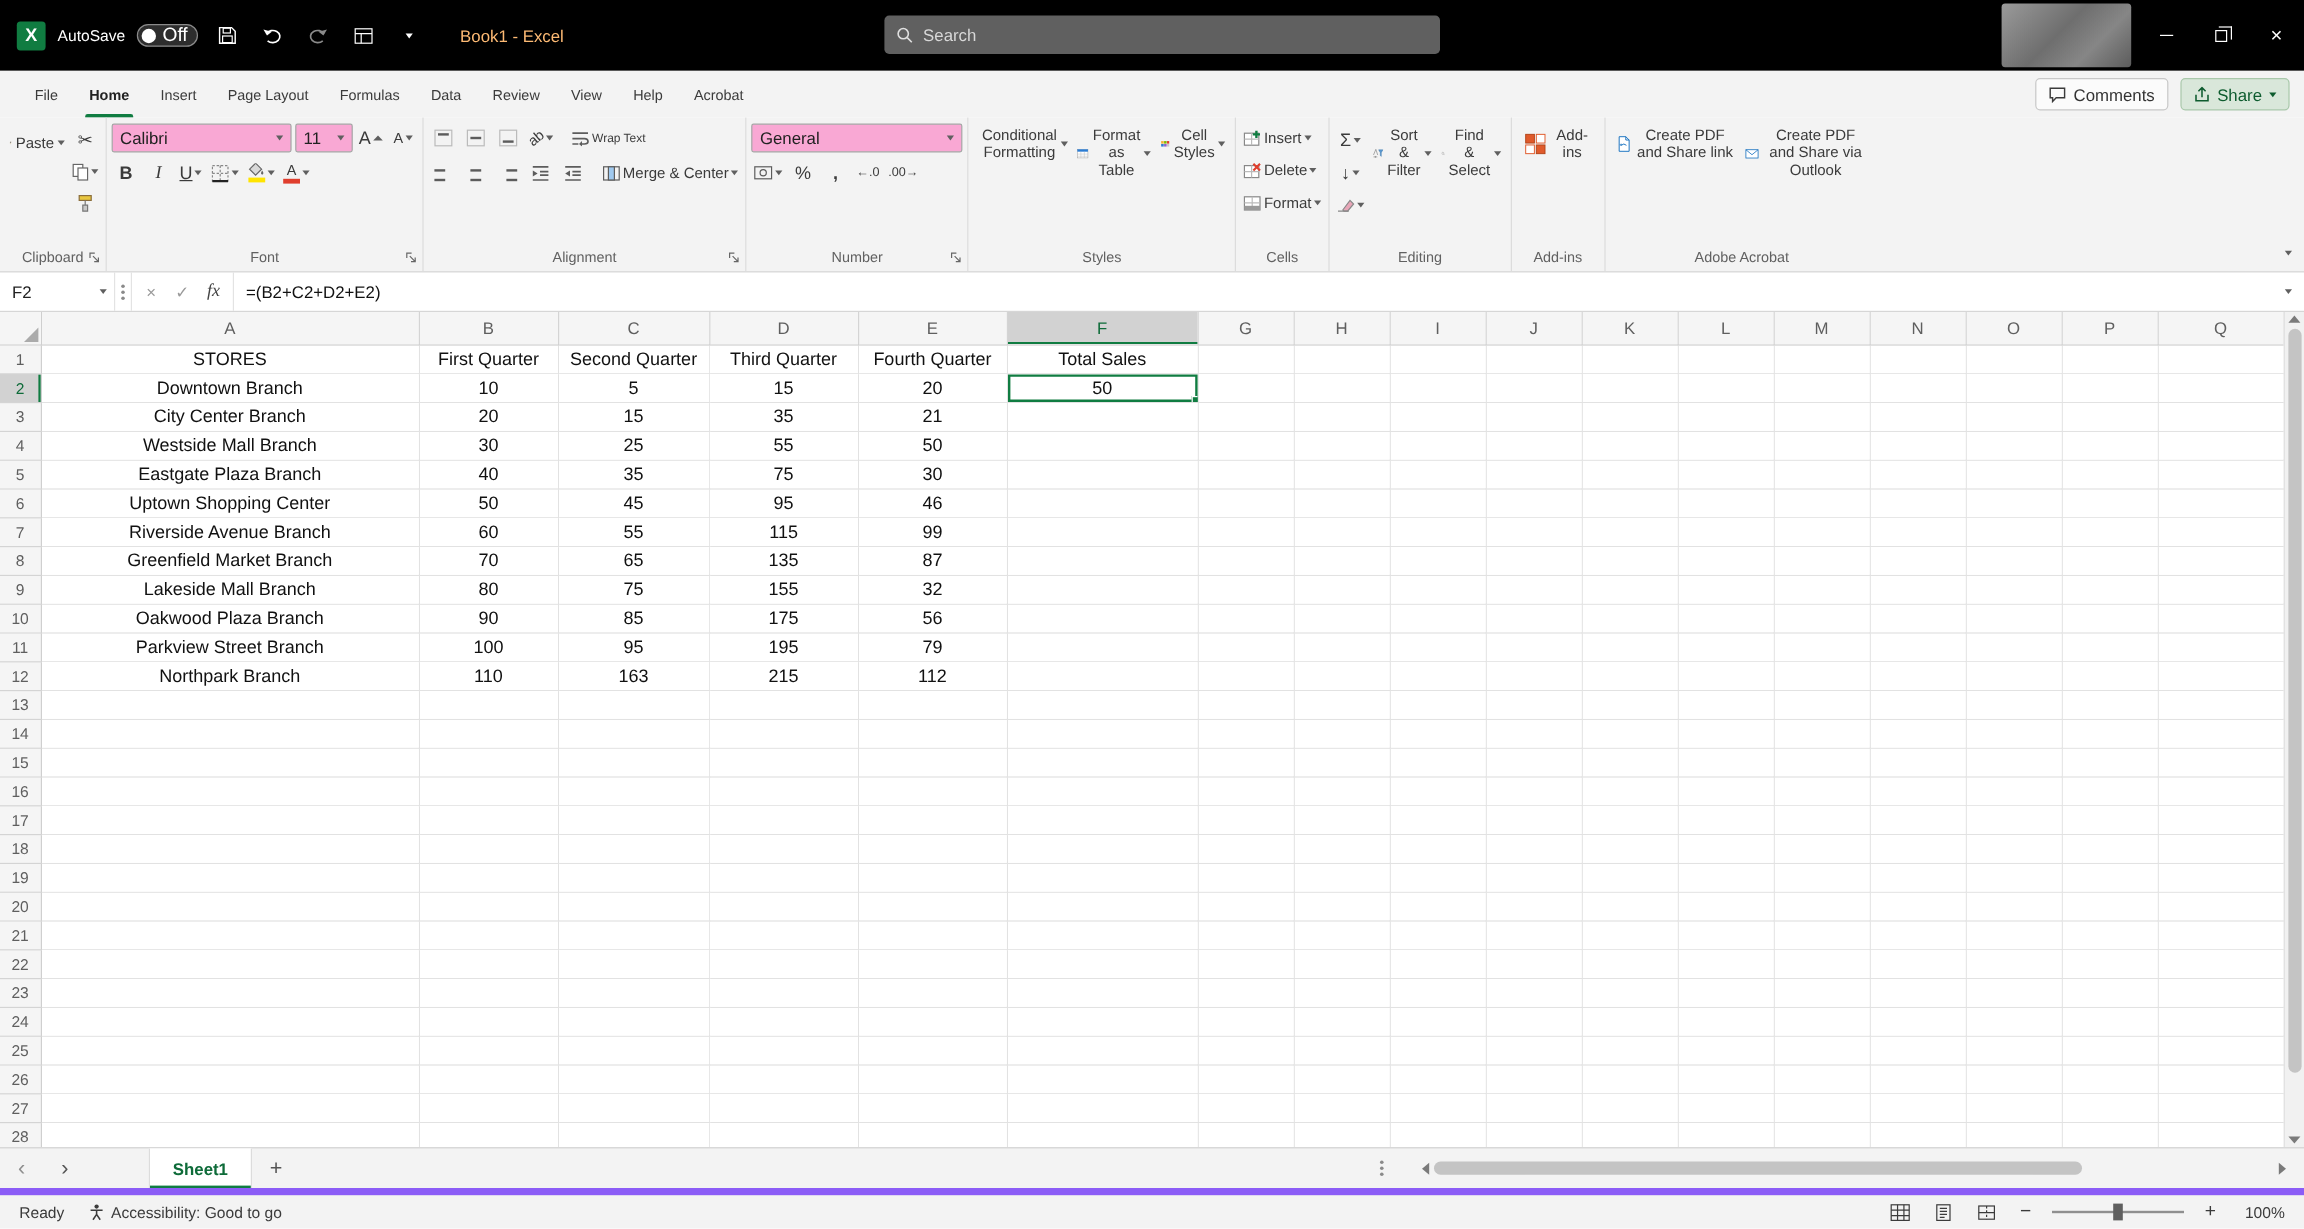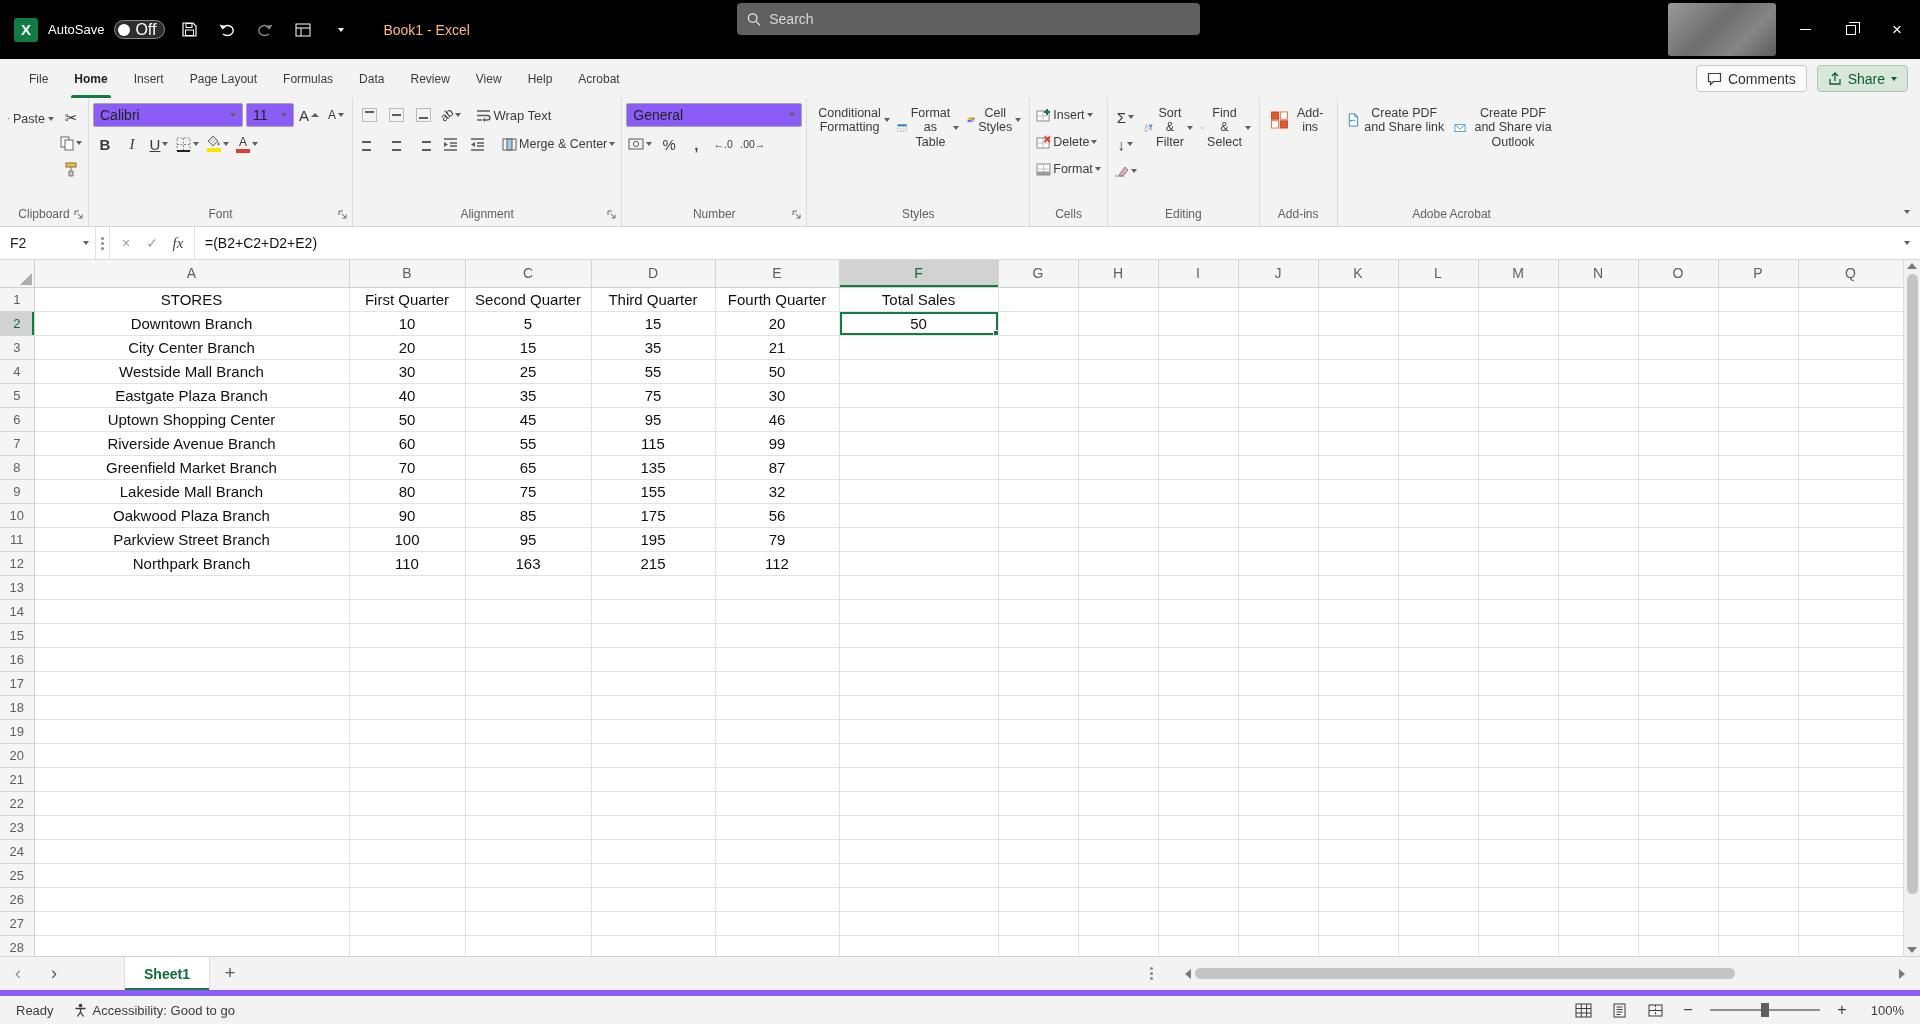--- a/index.html
+++ b/index.html
@@ -11,21 +11,21 @@
   .titlebar { position: relative; height: 59px; background: #000; color: #fff; flex: 0 0 59px; }
   .tb-left { position: absolute; left: 0; top: 0; bottom: 0; display: flex; align-items: center; gap: 10px; padding-left: 14px; }
   .excel-logo { width: 24px; height: 24px; background: #107C41; border-radius: 3px; display: flex; align-items: center; justify-content: center; color: #fff; font-weight: bold; font-size: 15px; }
   .autosave-lbl { font-size: 13px; color: #fff; }
   .toggle { display: flex; align-items: center; gap: 5px; background: #2d2d2d; border: 1px solid #8a8a8a; border-radius: 10px; height: 19px; padding: 0 8px 0 3px; }
   .knob { width: 12px; height: 12px; border-radius: 50%; background: #fff; }
   .toggle-state { font-size: 16px; color: #fff; }
   .tb-ico { width: 28px; height: 28px; display: flex; align-items: center; justify-content: center; border-radius: 4px; }
   .tb-ico svg { display: block; }
   .tb-title { font-size: 14px; color: #fdba74; margin-left: 18px; white-space: nowrap; }
-  .searchbox { position: absolute; left: 737px; top: 3px; width: 463px; height: 32px; background: #606060; border-radius: 4px; display: flex; align-items: center; padding: 0 10px; gap: 8px; }
+  .searchbox { position: absolute; left: 737px; top: 13px; width: 463px; height: 32px; background: #606060; border-radius: 4px; display: flex; align-items: center; padding: 0 10px; gap: 8px; }
   .searchbox input { background: transparent; border: none; outline: none; color: #f0f0f0; font-size: 14px; width: 100%; font-family: "Liberation Sans", sans-serif; }
   .searchbox input::placeholder { color: #d8d8d8; }
   .avatar { position: absolute; left: 1668px; top: 3px; width: 108px; height: 53px; border-radius: 3px; background: linear-gradient(135deg,#9a9a9a,#6e6e6e 45%,#868686 70%,#5c5c5c); filter: blur(0.5px); }
   .winbtns { position: absolute; right: 0; top: 0; bottom: 0; display: flex; }
   .winbtn { width: 46px; height: 100%; display: flex; align-items: center; justify-content: center; color: #fff; }
   .min-glyph { width: 11px; height: 1px; background: #fff; display: block; }
   .restore-glyph { position: relative; width: 10px; height: 10px; border: 1px solid #fff; }
   .restore-glyph::after { content:""; position: absolute; left: 2px; top: -4px; width: 10px; height: 10px; border-top: 1px solid #fff; border-right: 1px solid #fff; }
   .close-glyph { font-size: 17px; line-height: 1; }
 
@@ -43,21 +43,21 @@
   .rgroup { position: relative; display: flex; flex-direction: column; border-right: 1px solid #dcdcdc; padding: 5px 4px 0 4px; }
   .rg-body { flex: 1; display: flex; align-items: flex-start; }
   .rg-body.cols { flex-direction: column; gap: 5px; }
   .rg-label { font-size: 12px; color: #616161; text-align: center; padding: 1px 14px 5px 14px; white-space: nowrap; }
   .launcher { position: absolute; right: 3px; bottom: 5px; width: 12px; height: 12px; display: flex; align-items: center; justify-content: center; }
   .bb { display: flex; flex-direction: row; align-items: center; gap: 3px; padding: 3px 4px; border-radius: 3px; font-size: 12.5px; color: #3b3b3b; text-align: center; line-height: 1.15; }
   .bb-label { white-space: pre-line; }
   .mini-col { display: flex; flex-direction: column; gap: 2px; padding-top: 2px; }
   .sbtn { min-width: 24px; height: 24px; display: flex; align-items: center; justify-content: center; border-radius: 2px; color: #3b3b3b; font-size: 14px; gap: 2px; padding: 0 2px; }
   .row { display: flex; align-items: center; gap: 3px; }
-  .combo { background: #8b5cf6; border: 1px solid #a6a6a6; border-radius: 2px; height: 24px; display: flex; align-items: center; padding: 0 6px; font-size: 14px; color: #222; }
+  .combo { background: #f9a8d4; border: 1px solid #a6a6a6; border-radius: 2px; height: 24px; display: flex; align-items: center; padding: 0 6px; font-size: 14px; color: #222; }
   .combo .cdn { margin-left: auto; }
   .cdn { width: 0; height: 0; border-left: 3.5px solid transparent; border-right: 3.5px solid transparent; border-top: 4px solid #5f5f5f; display: inline-block; flex: 0 0 auto; }
   .chevup { width: 0; height: 0; border-left: 4px solid transparent; border-right: 4px solid transparent; border-bottom: 4.5px solid #5f5f5f; display: inline-block; }
   .gly { font-size: 15px; color: #3b3b3b; line-height: 1; }
   .bold-g { font-weight: bold; }
   .ital-g { font-style: italic; font-family: "Liberation Serif", serif; }
   .und-g { text-decoration: underline; }
   .colorbar { display: block; width: 14px; height: 4px; margin-top: 1px; }
   .stack { display: flex; flex-direction: column; align-items: center; line-height: 1; }
   .alico { display: flex; flex-direction: column; gap: 2px; width: 15px; }
@@ -352,21 +352,21 @@
             </span>
           <span class="sbtn">
               <span class="gly" style="transform:rotate(-40deg);font-size:12px">ab</span>
               <span class="cdn"></span>
             </span>
           <span class="sbtn" style="margin-left:8px">
             <svg width="15" height="13" viewBox="0 0 15 13">
                 <path d="M1 2 h13 M1 6.5 h10 q3 0 3 2.5 q0 2 -3 2 h-2 M1 11 h5" fill="none" stroke="#5c5c5c" stroke-width="1.4"></path>
                 <path d="M9 8.5 L6.5 11 L9 13 Z" fill="#5c5c5c"></path>
               </svg>
-            <span style="font-size:13px">Wrap Text</span>
+            <span style="font-size:10px">Wrap Text</span>
           </span>
         </div>
         <div class="row">
           <span class="sbtn">
               <span class="alico al-l">
                 <i></i>
                 <i></i>
                 <i></i>
                 <i></i>
               </span>

